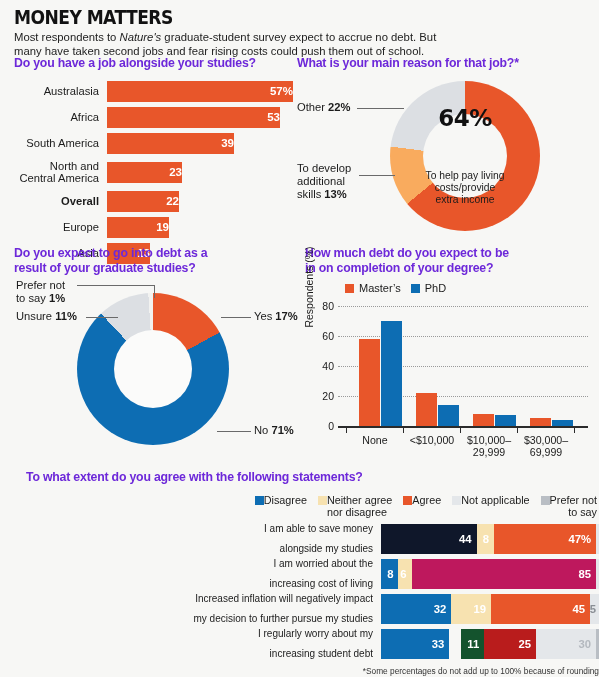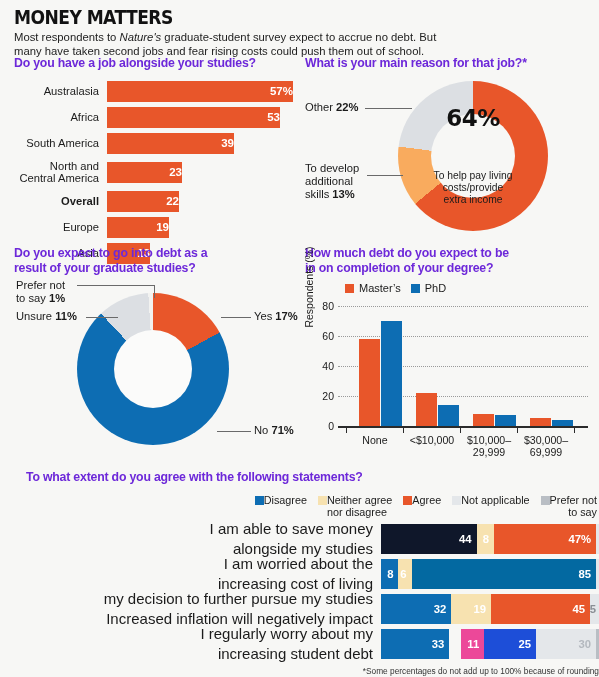--- a/index.html
+++ b/index.html
@@ -25,21 +25,21 @@
   .hdr-sub i{font-style:italic;}
 
   
   .sect-title{
     font-weight:bold;font-size:12.3px;line-height:14.6px;color:#6d28d9;
     letter-spacing:-0.2px;
   }
 
   
   .p-tl{position:absolute;left:14px;top:56px;width:286px;}
-  .p-tr{position:absolute;left:305px;top:56px;width:287px;}
+  .p-tr{position:absolute;left:297px;top:56px;width:287px;}
   .p-ml{position:absolute;left:14px;top:246px;width:286px;}
   .p-mr{position:absolute;left:305px;top:246px;width:287px;}
   .p-bot{position:absolute;left:26px;top:470px;width:575px;}
 
   
   .hbars{margin-top:10px;position:relative;}
   .hrow{display:flex;align-items:center;margin-bottom:5px;height:21px;}
   .hrow.tall{height:27px;}
   .hlabel{
     width:85px;text-align:right;padding-right:8px;
@@ -87,21 +87,21 @@
   
   .slegend{display:flex;justify-content:flex-end;gap:11px;margin-top:9px;padding-right:4px;}
   .sl-item{display:flex;align-items:flex-start;gap:0;font-size:10.8px;line-height:12.6px;color:#1b1b1b;}
   .sl-item .swatch{margin-top:2px;flex:none;}
   .sl-txt{max-width:92px;}
   .sl-txt.r2{text-align:left;}
 
   .srow{display:flex;align-items:stretch;margin-top:5px;height:30px;}
   .slabel{
     width:355px;text-align:right;padding-right:8px;box-sizing:border-box;
-    font-size:15px;line-height:13.4px;color:#1b1b1b;
+    font-size:10px;line-height:13.4px;color:#1b1b1b;
     display:flex;flex-direction:column;justify-content:center;gap:7px;
   }
   .sbar{flex:1;display:flex;height:100%;}
   .seg{display:flex;align-items:center;justify-content:flex-end;
        padding-right:5px;box-sizing:border-box;font-weight:bold;font-size:11.3px;overflow:hidden;}
   .foot{font-size:8.3px;color:#333;text-align:right;margin-top:7px;padding-right:2px;}
 </style>
 </head>
 <body>
 
@@ -364,31 +364,31 @@
         <span>I am worried about the</span>
         <span>increasing cost of living</span>
       </div>
       <div class="sbar">
         <div class="seg" style="width:8%;background:#0d6db3;color:#fff;">
           <span>8</span>
         </div>
         <div class="seg" style="width:6%;background:#f7e2b0;color:#fff;">
           <span>6</span>
         </div>
-        <div class="seg" style="width:85%;background:#0369a1;color:#fff;">
+        <div class="seg" style="width:85%;background:#be185d;color:#fff;">
           <span>85</span>
         </div>
         <div class="seg" style="width:1%;background:#e4e7ea;"></div>
       </div>
     </div>
 
     <div class="srow">
       <div class="slabel">
+        <span>Increased inflation will negatively impact</span>
         <span>my decision to further pursue my studies</span>
-        <span>Increased inflation will negatively impact</span>
       </div>
       <div class="sbar">
         <div class="seg" style="width:32%;background:#0d6db3;color:#fff;">
           <span>32</span>
         </div>
         <div class="seg" style="width:18%;background:#f7e2b0;color:#fff;">
           <span>19</span>
         </div>
         <div class="seg" style="width:45%;background:#e8562a;color:#fff;">
           <span>45</span>
@@ -401,24 +401,24 @@
 
     <div class="srow">
       <div class="slabel">
         <span>I regularly worry about my</span>
         <span>increasing student debt</span>
       </div>
       <div class="sbar">
         <div class="seg" style="width:33%;background:#0d6db3;color:#fff;">
           <span>33</span>
         </div>
-        <div class="seg" style="width:11%;background:#ec4899;color:#fff;margin-left:12px;">
+        <div class="seg" style="width:11%;background:#14532d;color:#fff;margin-left:12px;">
           <span>11</span>
         </div>
-        <div class="seg" style="width:25%;background:#1d4ed8;color:#fff;">
+        <div class="seg" style="width:25%;background:#b91c1c;color:#fff;">
           <span>25</span>
         </div>
         <div class="seg" style="width:29%;background:#e4e7ea;color:#b4b9bf;">
           <span>30</span>
         </div>
         <div class="seg" style="width:2%;background:#b9bec4;"></div>
       </div>
     </div>
 
     <div class="foot">*Some percentages do not add up to 100% because of rounding</div>

